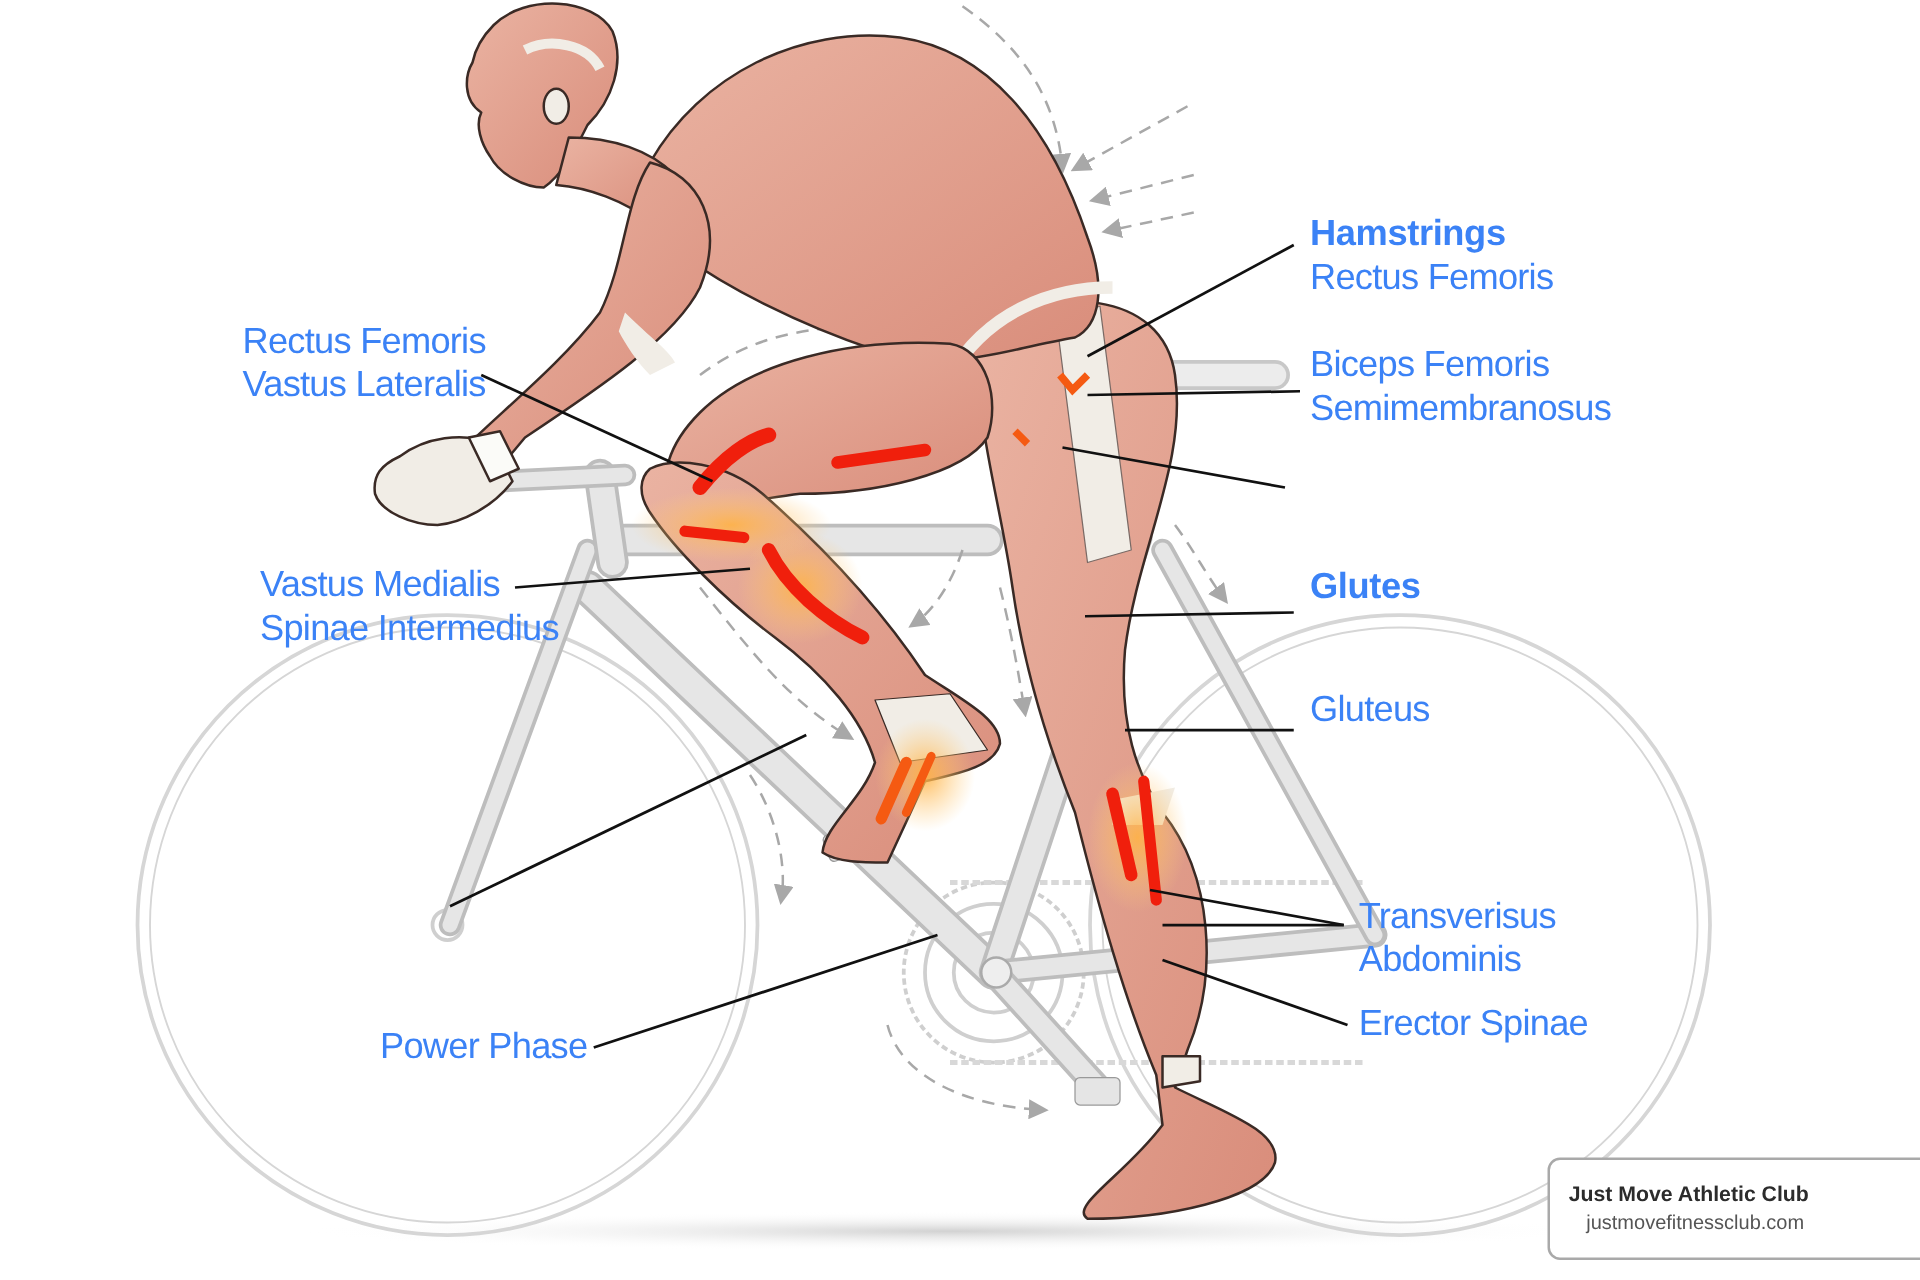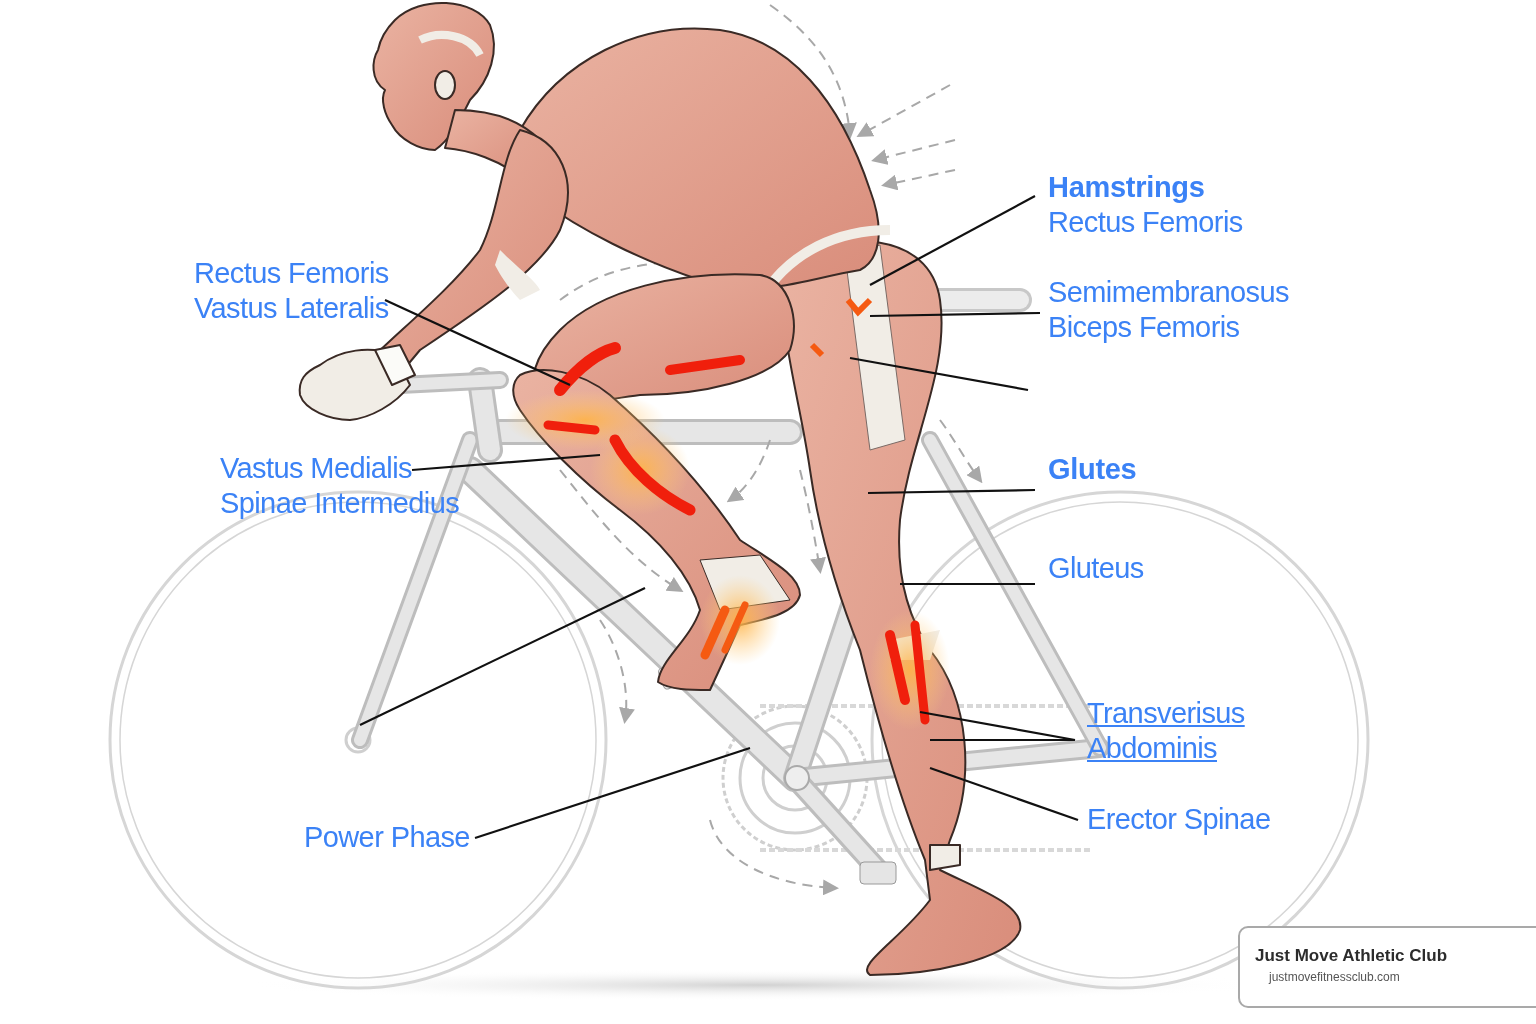--- a/index.html
+++ b/index.html
@@ -4,21 +4,21 @@
 <style>
   html, body { margin:0; padding:0; background:#ffffff; }
   body { width:1536px; height:1024px; position:relative; overflow:hidden; font-family:"Liberation Sans", sans-serif; }
   #stage { position:absolute; left:0; top:0; width:1536px; height:1024px; }
   svg.art { position:absolute; left:0; top:0; }
   .lbl { position:absolute; color:#3b82f6; font-size:29px; line-height:35px; letter-spacing:-0.6px; white-space:nowrap; font-family:"Liberation Sans", sans-serif; }
   .lbl .b { font-weight:bold; letter-spacing:-0.3px; }
   .lbl span { display:block; }
   .badge { position:absolute; left:1238px; top:926px; width:318px; height:82px; border:2px solid #a9a9a9; border-radius:10px; background:#fff; box-sizing:border-box; }
   .badge .t { position:absolute; left:15px; top:18px; font-size:17px; font-weight:bold; color:#2c2c2c; white-space:nowrap; }
-  .badge .u { position:absolute; left:29px; top:42px; font-size:12px; color:#555; white-space:nowrap; }
+  .badge .u { position:absolute; left:29px; top:42px; font-size:16px; color:#555; white-space:nowrap; }
 </style>
 </head>
 <body>
 
 <div id="stage">
 
 <svg class="art" width="1536" height="1024" viewBox="0 0 1536 1024">
   <defs>
     <linearGradient id="mus" x1="0" y1="0" x2="1" y2="1">
       <stop offset="0" stop-color="#eab3a2"></stop>
@@ -154,43 +154,43 @@
     <path d="M412,470 L600,455"></path>
     <path d="M360,725 L645,588"></path>
     <path d="M475,838 L750,748"></path>
   </g>
 </svg>
 
 <div class="lbl" style="left:194px; top:256px;">
   <span>Rectus Femoris</span>
   <span>Vastus Lateralis</span>
 </div>
-<div class="lbl" style="left:220px; top:451px;">
+<div class="lbl" style="left:208px; top:451px;">
   <span>Vastus Medialis</span>
   <span>Spinae Intermedius</span>
 </div>
 <div class="lbl" style="left:304px; top:820px;">
   <span>Power Phase</span>
 </div>
 
 <div class="lbl" style="left:1048px; top:170px;">
   <span class="b">Hamstrings</span>
   <span>Rectus Femoris</span>
 </div>
 <div class="lbl" style="left:1048px; top:275px;">
+  <span>Biceps Femoris</span>
   <span>Semimembranosus</span>
-  <span>Biceps Femoris</span>
 </div>
 <div class="lbl" style="left:1048px; top:452px;">
   <span class="b">Glutes</span>
 </div>
 <div class="lbl" style="left:1048px; top:551px;">
   <span>Gluteus</span>
 </div>
-<div class="lbl" style="left:1087px; top:696px;text-decoration:underline;">
+<div class="lbl" style="left:1087px; top:716px;">
   <span>Transverisus</span>
   <span>Abdominis</span>
 </div>
 <div class="lbl" style="left:1087px; top:802px;text-align:right;">
   <span>Erector Spinae</span>
 </div>
 
 <div class="badge">
   <div class="t">Just Move Athletic Club</div>
   <div class="u">justmovefitnessclub.com</div>

